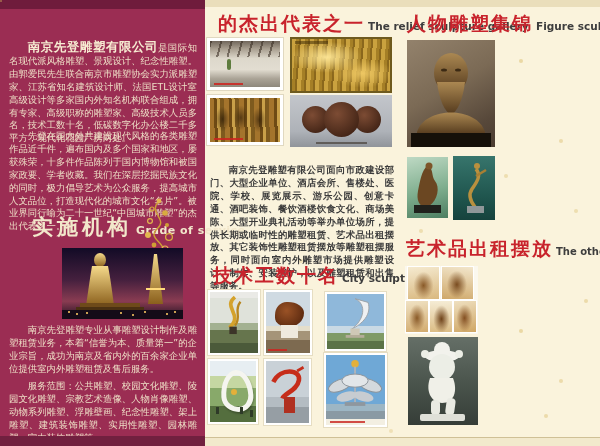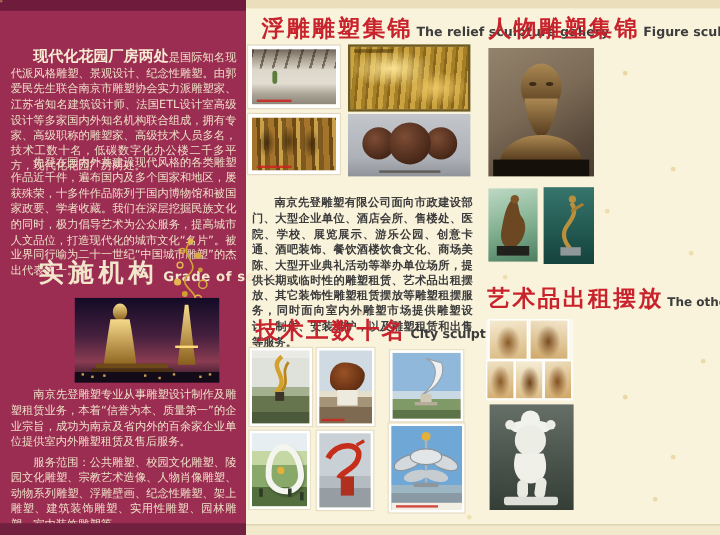--- a/index.html
+++ b/index.html
@@ -120,21 +120,21 @@
       300px 260px 0 1px rgba(214,183,95,.3),545px 415px 0 1px rgba(214,183,95,.4);}
 </style>
 </head>
 <body>
 
 <div id="page">
 
   <div class="panel-left">
 
 
-    <p class="ptxt" style="top:41px;"><span class="lead">现代化花园厂房两处</span><span>是国际知名现代派风格雕塑、景观设计、纪念性雕塑。由郭爱民先生联合南京市雕塑协会实力派雕塑家、江苏省知名建筑设计师、法国ETL设计室高级设计等多家国内外知名机构联合组成，拥有专家、高级职称的雕塑家、高级技术人员多名，技术工数十名，低碳数字化办公楼二千多平方，现代化花园厂房两处。</span></p>
+    <p class="ptxt" style="top:41px;"><span class="lead">南京先登雕塑有限公司</span><span>是国际知名现代派风格雕塑、景观设计、纪念性雕塑。由郭爱民先生联合南京市雕塑协会实力派雕塑家、江苏省知名建筑设计师、法国ETL设计室高级设计等多家国内外知名机构联合组成，拥有专家、高级职称的雕塑家、高级技术人员多名，技术工数十名，低碳数字化办公楼二千多平方，现代化花园厂房两处。</span></p>
 
     <p class="ptxt" style="top:130px;">先登在国内外共建设现代风格的各类雕塑作品近千件，遍布国内及多个国家和地区，屡获殊荣，十多件作品陈列于国内博物馆和被国家政要、学者收藏。我们在深层挖掘民族文化的同时，极力倡导艺术为公众服务，提高城市人文品位，打造现代化的城市文化“名片”。被业界同行喻为二十一世纪“中国城市雕塑”的杰出代表之一。</p>
 
     <div class="hd-cream" style="left:32px;top:213px;">
       <span class="zh">实施机构</span><span class="en">Grade of service</span>
     </div>
 
     <svg class="ornament" viewBox="0 0 62 80">
       <path d="M31,5 C19,17 41,23 29,33 C17,43 45,49 31,59 C19,67 41,73 31,78" stroke="#cf9f34" stroke-width="1.4" fill="none"></path>
       <circle cx="31" cy="5" r="2.4" fill="#e3b64e"></circle>
@@ -189,21 +189,21 @@
     </div>
 
     <p class="ptxt" style="top:324px;">南京先登雕塑专业从事雕塑设计制作及雕塑租赁业务，本着“信誉为本、质量第一”的企业宗旨，成功为南京及省内外的百余家企业单位提供室内外雕塑租赁及售后服务。</p>
     <p class="ptxt" style="top:380px;">服务范围：公共雕塑、校园文化雕塑、陵园文化雕塑、宗教艺术造像、人物肖像雕塑、动物系列雕塑、浮雕壁画、纪念性雕塑、架上雕塑、建筑装饰雕塑、实用性雕塑、园林雕塑、室内装饰雕塑等。</p>
   </div>
 
   <div class="cream-top"></div>
   <div class="sparkles"></div>
 
   <div class="hd-red" style="left:218px;top:11px;">
-    <span class="zh">浮雕雕塑集锦</span><span class="en">The relief sculpture gallery</span>
+    <span class="zh">的杰出代表之一</span><span class="en">The relief sculpture gallery</span>
   </div>
 
   <div class="photo wframe ph-corridor">
     <div class="beams"></div>
     <div class="person"></div>
     <div class="cap-red"></div>
   </div>
   <div class="photo ph-goldrelief">
     <div class="tag"></div>
   </div>

